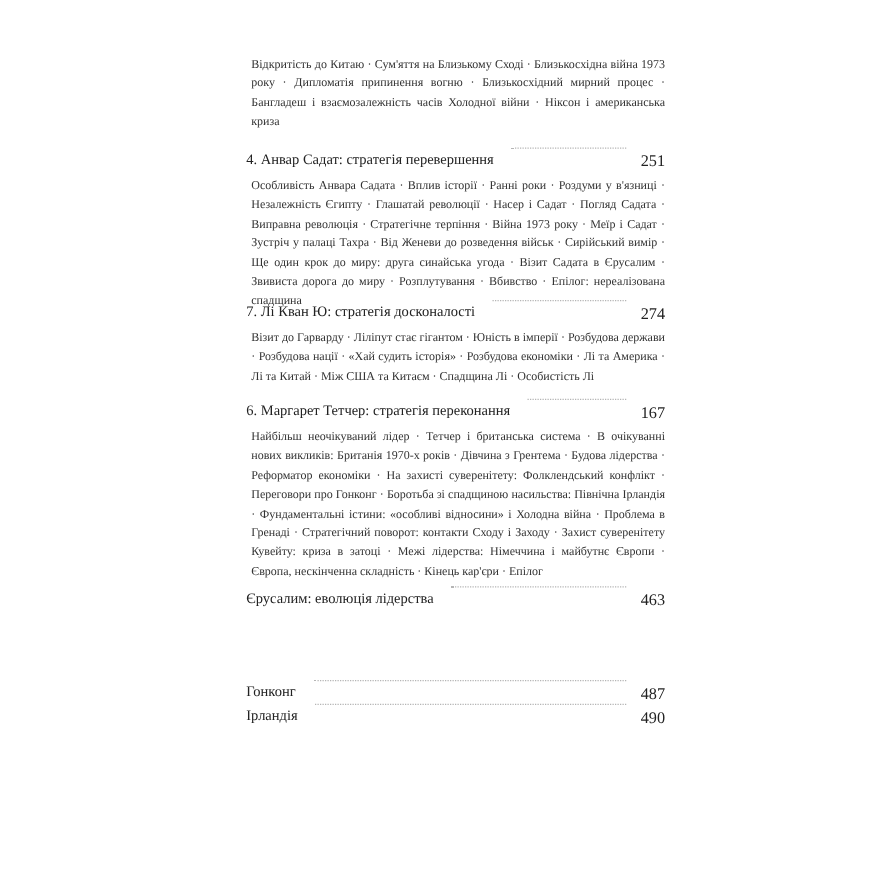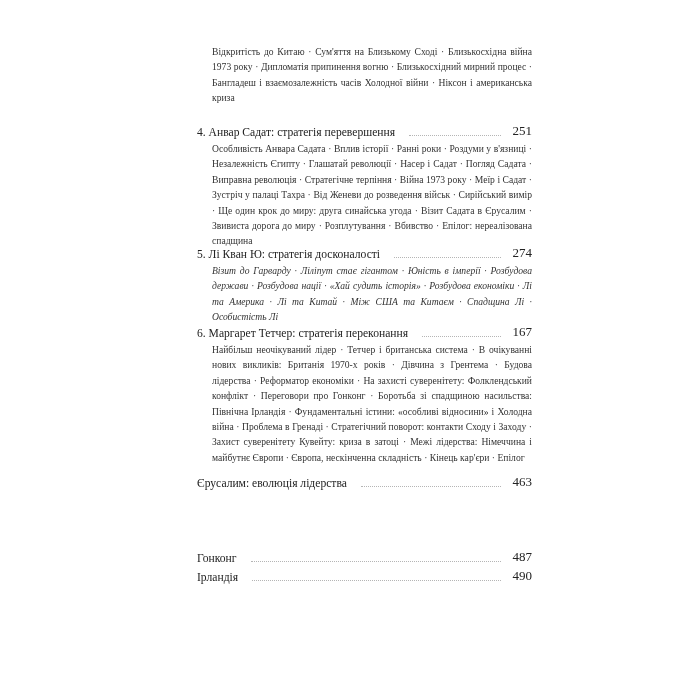--- a/index.html
+++ b/index.html
@@ -1,22 +1,22 @@
 <!DOCTYPE html>
 <html><head>
 <meta charset="utf-8">
 <style>
   html, body { margin:0; padding:0; background:#ffffff; }
   body { width:700px; height:700px; position:relative; overflow:hidden;
          font-family:"DejaVu Serif","Liberation Serif",serif; color:#2a2a2a; }
   .page { position:absolute; left:197px; top:0; width:335px; }
   .block { position:absolute; left:0; width:335px; }
-  .desc { margin-left:15px; font-size:9.6px; line-height:15.4px; color:#333;
+  .desc { margin-left:4px; font-size:9.6px; line-height:15.4px; color:#333;
           font-family:"Liberation Serif","DejaVu Serif",serif; text-align:justify; }
-  .heading { display:flex; align-items:flex-end; font-size:11.6px; color:#222;
+  .heading { display:flex; align-items:flex-start; font-size:11.6px; color:#222;
              font-family:"Liberation Serif","DejaVu Serif",serif; height:18px; }
   .heading .title { white-space:nowrap; }
   .heading .dots { flex:1; margin:0 12px 0 14px; border-bottom:1px dotted #b5b5b5;
                    transform:translateY(-3px); }
   .heading .pg { white-space:nowrap; font-size:13px; }
 </style>
 </head>
 <body>
 
 <div class="page">
@@ -29,25 +29,25 @@
     <div class="heading">
       <span class="title">4. Анвар Садат: стратегія перевершення</span>
       <span class="dots"></span>
       <span class="pg">251</span>
     </div>
     <div class="desc" style="margin-top:2px;">Особливість Анвара Садата · Вплив історії · Ранні роки · Роздуми у в'язниці · Незалежність Єгипту · Глашатай революції · Насер і Садат · Погляд Садата · Виправна революція · Стратегічне терпіння · Війна 1973 року · Меїр і Садат · Зустріч у палаці Тахра · Від Женеви до розведення військ · Сирійський вимір · Ще один крок до миру: друга синайська угода · Візит Садата в Єрусалим · Звивиста дорога до миру · Розплутування · Вбивство · Епілог: нереалізована спадщина</div>
   </div>
 
   <div class="block" style="top:243px;">
     <div class="heading">
-      <span class="title">5. Лі Кван Ю: стратегія досконалості</span>
+      <span class="title">7. Лі Кван Ю: стратегія досконалості</span>
       <span class="dots"></span>
       <span class="pg">274</span>
     </div>
-    <div class="desc" style="margin-top:2px;font-style:italic;">Візит до Гарварду · Ліліпут стає гігантом · Юність в імперії · Розбудова держави · Розбудова нації · «Хай судить історія» · Розбудова економіки · Лі та Америка · Лі та Китай · Між США та Китаєм · Спадщина Лі · Особистість Лі</div>
+    <div class="desc" style="margin-top:2px;">Візит до Гарварду · Ліліпут стає гігантом · Юність в імперії · Розбудова держави · Розбудова нації · «Хай судить історія» · Розбудова економіки · Лі та Америка · Лі та Китай · Між США та Китаєм · Спадщина Лі · Особистість Лі</div>
   </div>
 
   <div class="block" style="top:322px;">
     <div class="heading">
       <span class="title">6. Маргарет Тетчер: стратегія переконання</span>
       <span class="dots"></span>
       <span class="pg">167</span>
     </div>
     <div class="desc" style="margin-top:2px;">Найбільш неочікуваний лідер · Тетчер і британська система · В очікуванні нових викликів: Британія 1970-х років · Дівчина з Грентема · Будова лідерства · Реформатор економіки · На захисті суверенітету: Фолклендський конфлікт · Переговори про Гонконг · Боротьба зі спадщиною насильства: Північна Ірландія · Фундаментальні істини: «особливі відносини» і Холодна війна · Проблема в Гренаді · Стратегічний поворот: контакти Сходу і Заходу · Захист суверенітету Кувейту: криза в затоці · Межі лідерства: Німеччина і майбутнє Європи · Європа, нескінченна складність · Кінець кар'єри · Епілог</div>
   </div>

